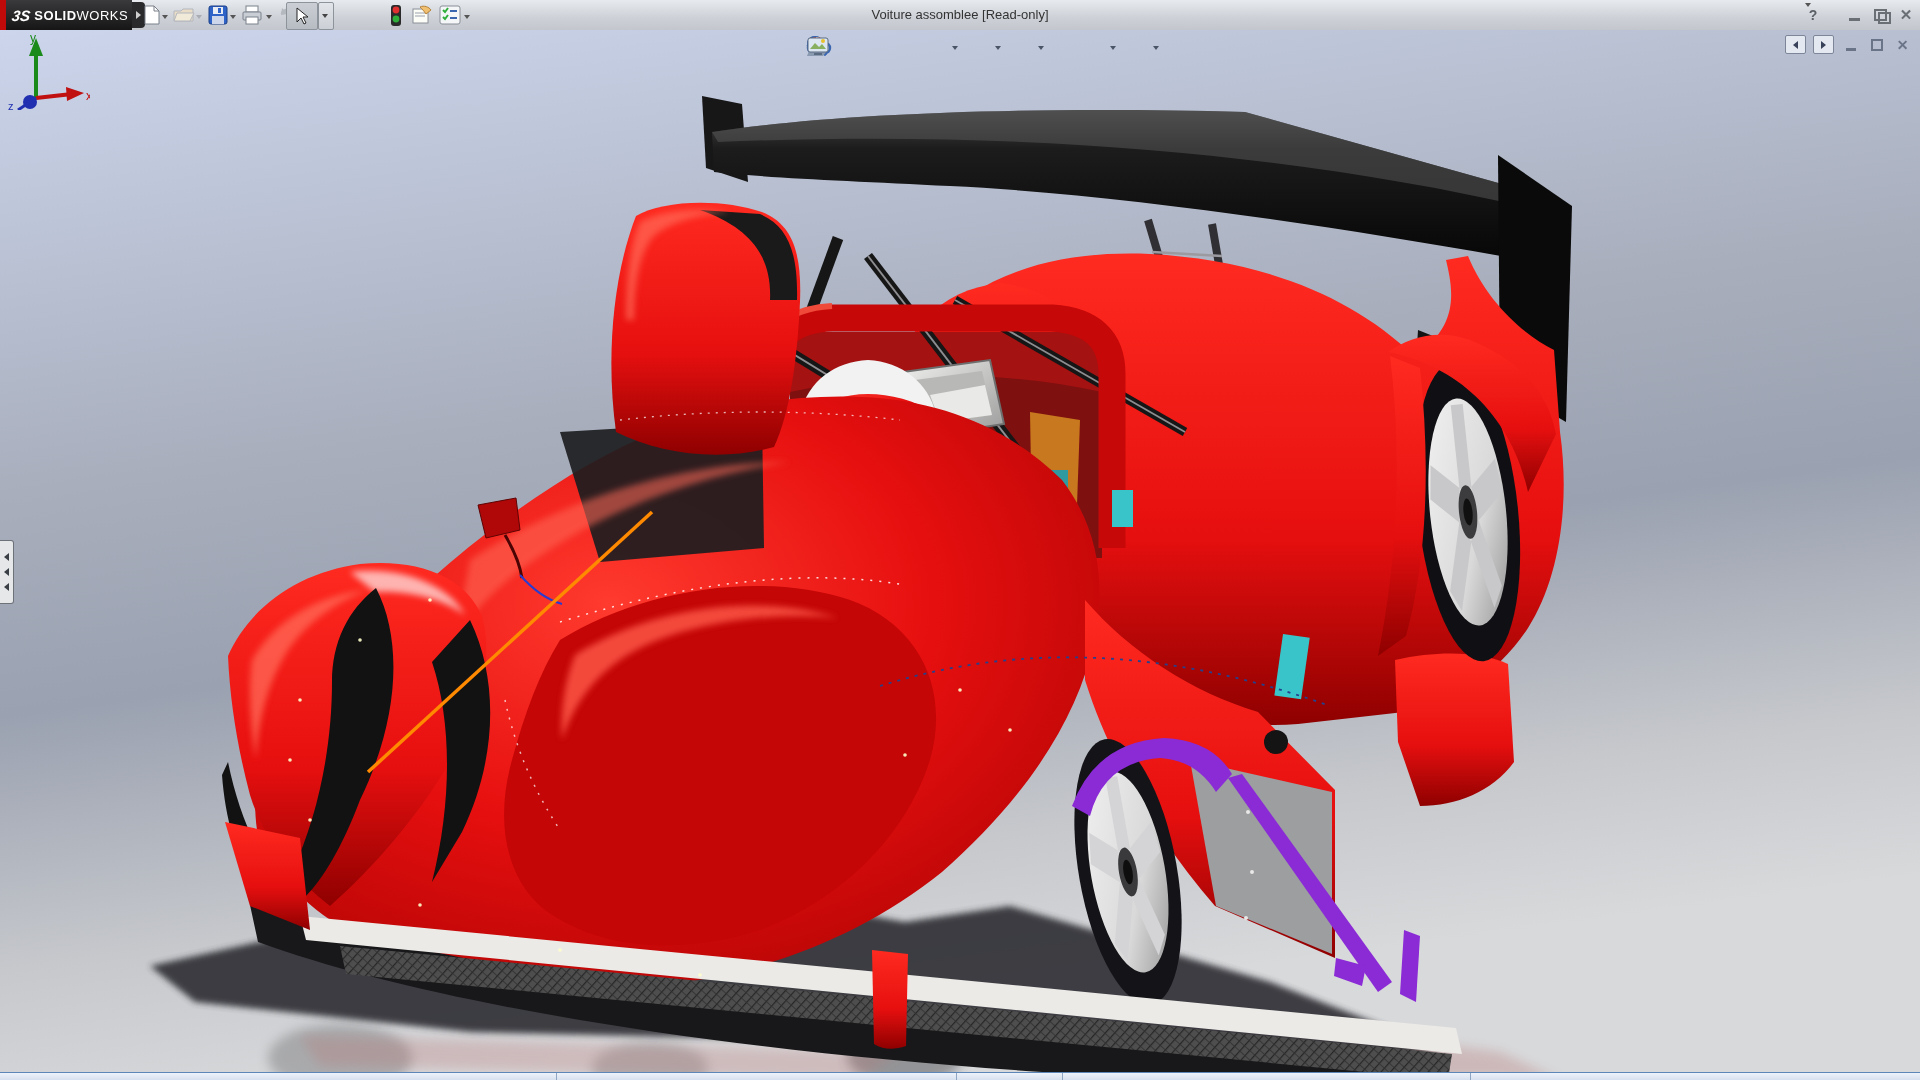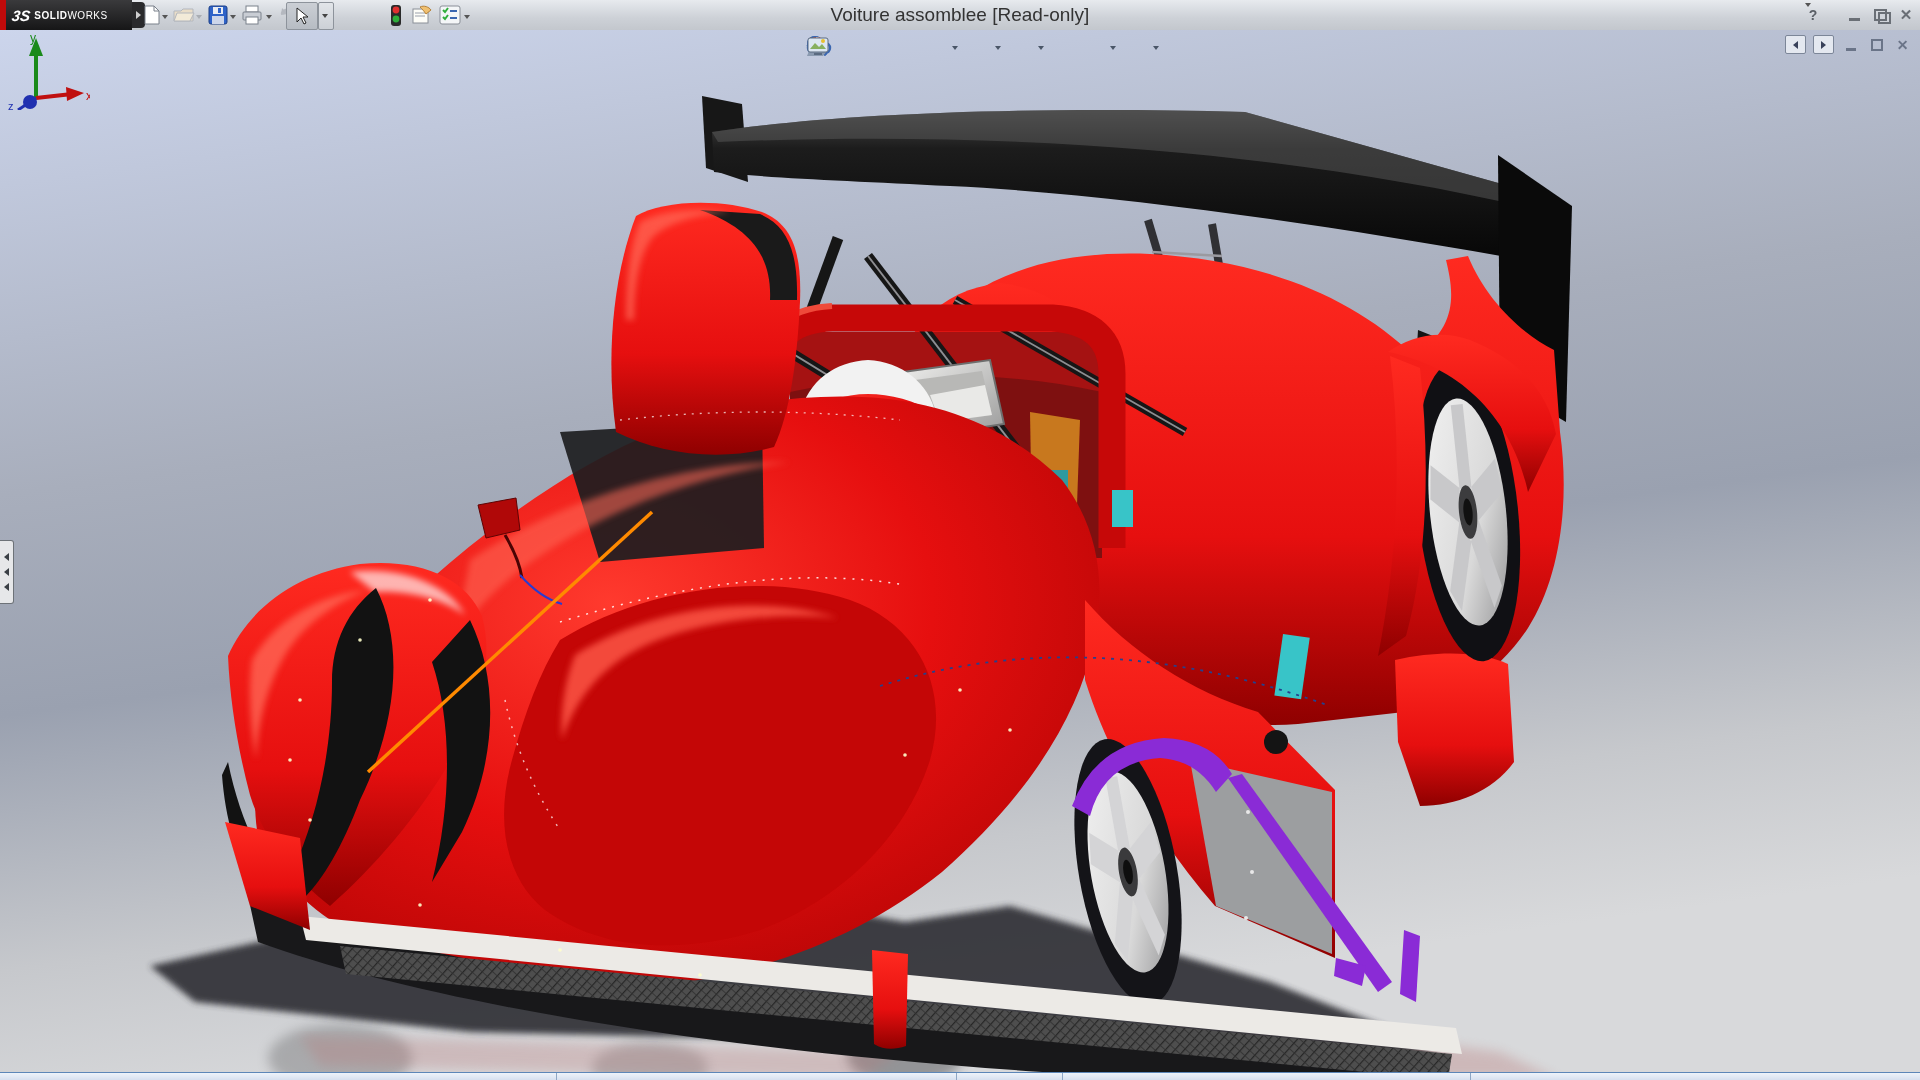--- a/index.html
+++ b/index.html
@@ -12,39 +12,39 @@
   }
   
   .titlebar{position:absolute;left:0;top:0;width:1920px;height:30px;
     background:linear-gradient(#e7eaee,#cdd1d7 60%,#c3c7cd);
     border-bottom:1px solid #1a2030;display:flex;align-items:center;}
   .logo{position:absolute;left:0;top:0;height:30px;width:132px;
     background:linear-gradient(#3a3a3c,#161617);display:flex;align-items:center;}
   .logo .redstrip{width:6px;height:30px;background:#c00a0a;}
   .logo .mark{color:#fff;font-style:italic;font-weight:bold;font-size:15px;
     margin-left:6px;transform:skewX(-8deg);}
-  .logo .brand{color:#fff;font-size:10px;letter-spacing:.5px;margin-left:4px;}
+  .logo .brand{color:#fff;font-size:13px;letter-spacing:.5px;margin-left:4px;}
   .logo .brand b{font-weight:bold;}
   .logo-tab{position:absolute;left:132px;top:2px;width:13px;height:26px;
     background:#2a2a2c;border-radius:0 4px 4px 0;display:flex;align-items:center;justify-content:center;}
   .logo-tab:after{content:"";border-left:5px solid #cfcfcf;border-top:4px solid transparent;border-bottom:4px solid transparent;}
   .tbtn{position:absolute;top:4px;width:24px;height:22px;display:flex;align-items:center;justify-content:center;}
   .caret{position:absolute;top:12px;width:10px;height:10px;}
   .caret:after{content:"";position:absolute;left:2px;top:3px;
     border-top:4px solid #555;border-left:3px solid transparent;border-right:3px solid transparent;}
   .caret.dim:after{border-top-color:#a9adb3;}
   .selectbox{position:absolute;left:286px;top:2px;width:30px;height:26px;
     background:linear-gradient(#cbcfd5,#b7bcc3);border:1px solid #8d939b;
     border-radius:2px;display:flex;align-items:center;justify-content:center;}
   .selcaret{position:absolute;left:318px;top:2px;width:14px;height:26px;border:1px solid #8d939b;
     background:linear-gradient(#e2e5e9,#ccd0d6);border-radius:2px;}
   .selcaret:after{content:"";position:absolute;left:3px;top:11px;
     border-top:4px solid #444;border-left:3px solid transparent;border-right:3px solid transparent;}
   .title-text{position:absolute;left:0;right:0;top:0;height:30px;line-height:30px;
-    text-align:center;font-size:19px;color:#333;pointer-events:none;}
+    text-align:center;font-size:13px;color:#333;pointer-events:none;}
   .winbtns{position:absolute;right:4px;top:0;height:30px;display:flex;align-items:center;gap:6px;color:#5a5f66;}
   .wb{width:20px;height:18px;display:flex;align-items:center;justify-content:center;font-size:14px;font-weight:bold;}
   .wb-min:after{content:"";width:11px;height:3px;background:#6a6f76;margin-top:8px;}
   .wb-restore{position:relative;}
   .wb-restore .r1{position:absolute;left:4px;top:3px;width:9px;height:8px;border:2px solid #6a6f76;}
   .wb-restore .r2{position:absolute;left:8px;top:6px;width:9px;height:8px;border:2px solid #6a6f76;background:#d0d4da;}
   .wb-close{font-size:15px;color:#6a6f76;}
   
   .viewport{position:absolute;left:0;top:30px;width:1920px;height:1042px;}
   .viewport svg{position:absolute;left:0;top:0;}

